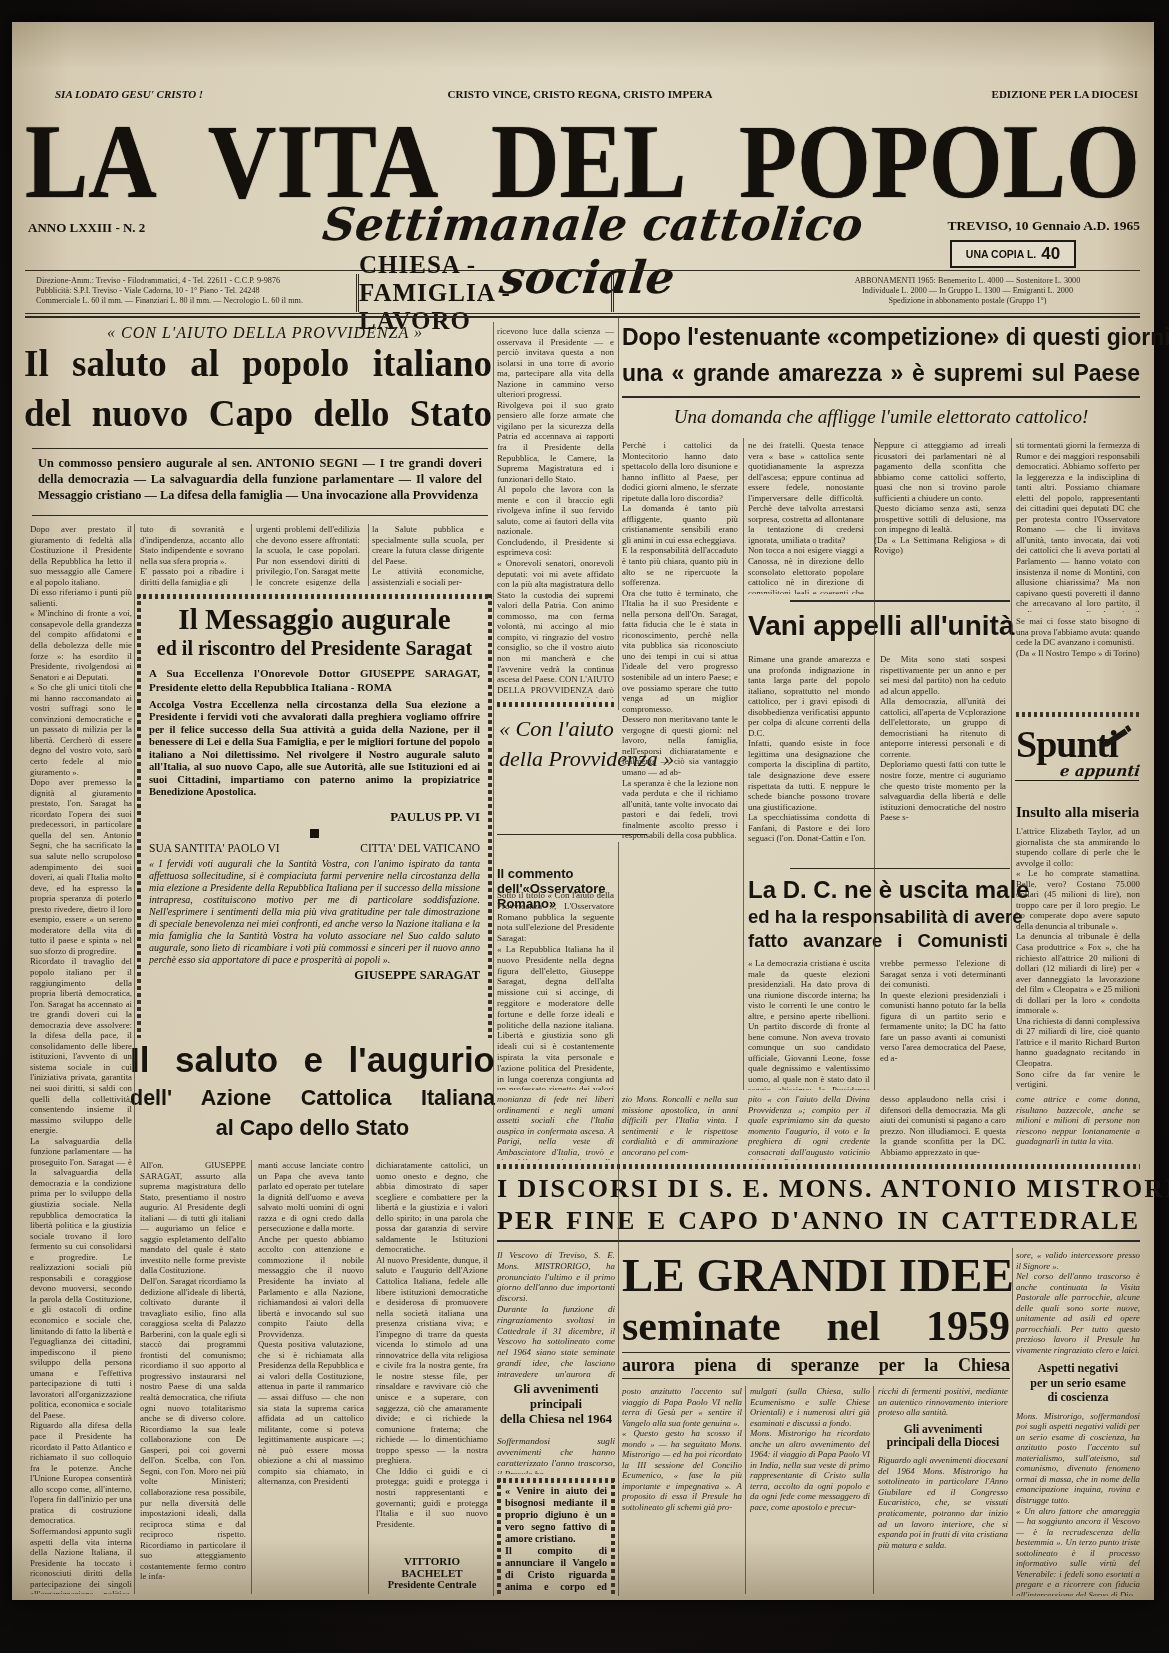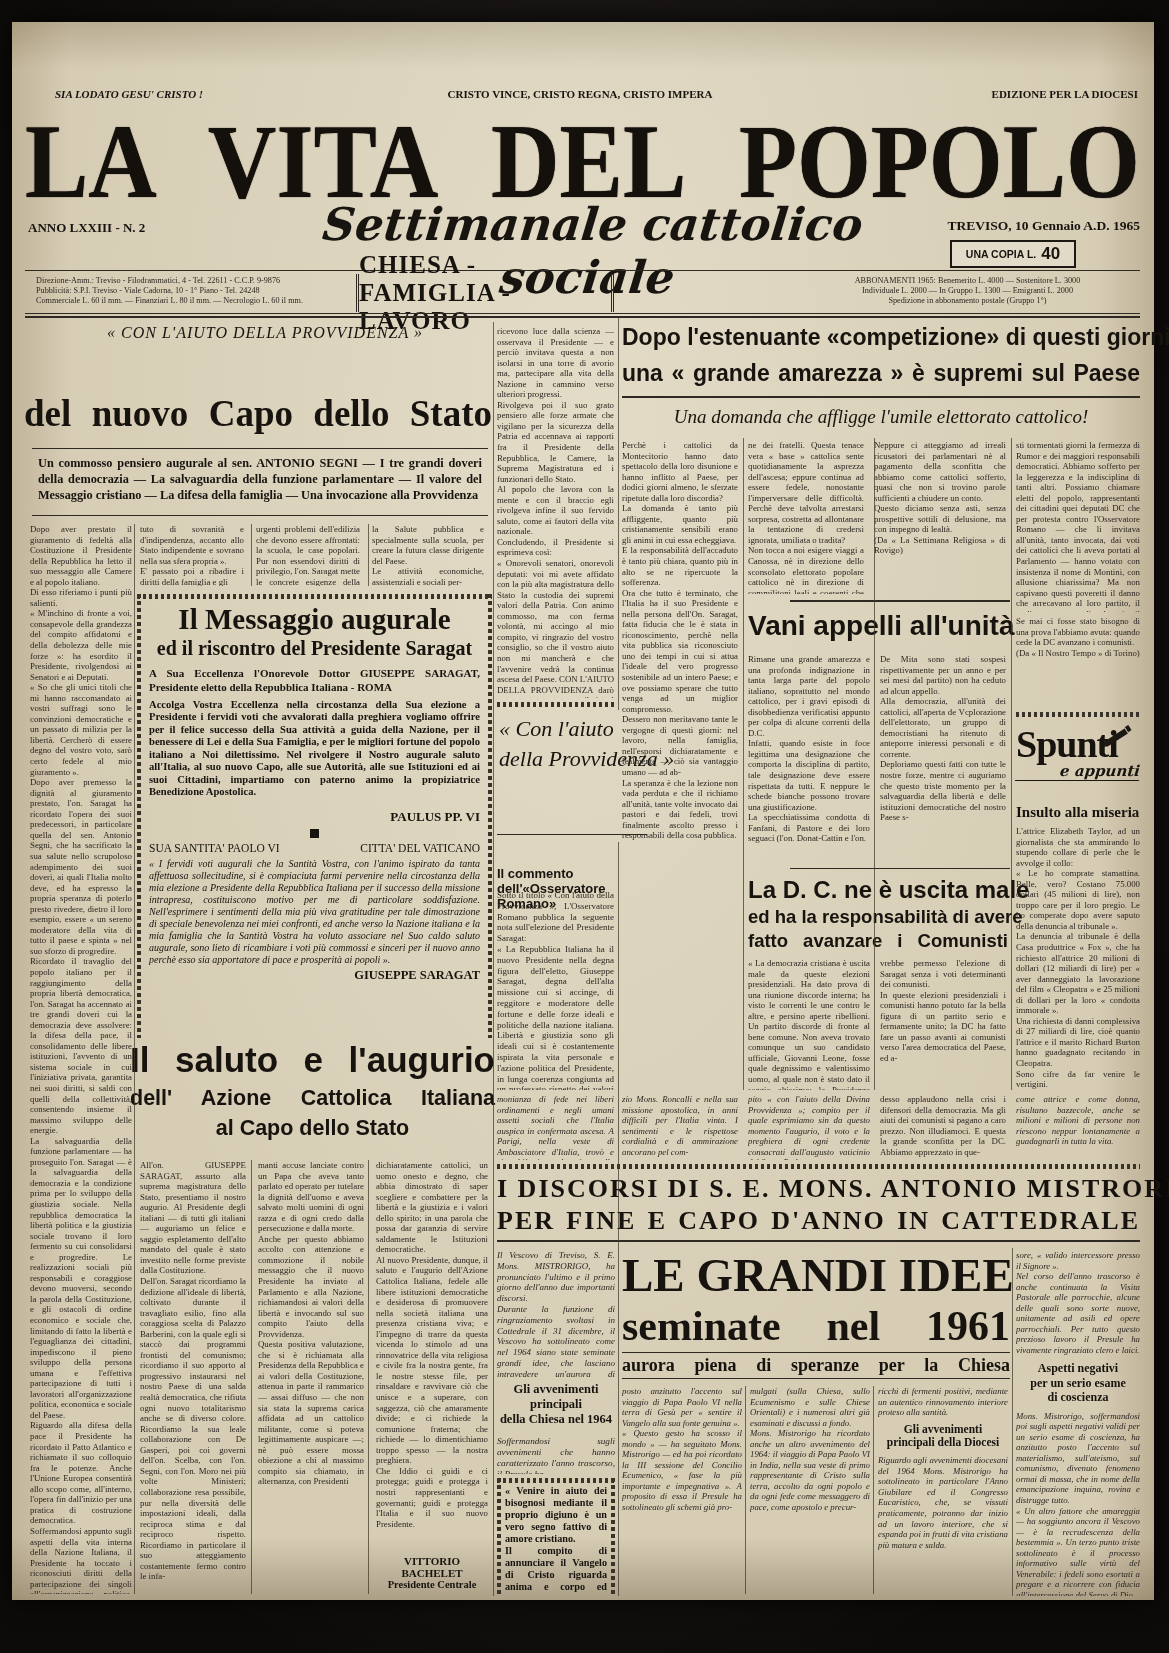--- a/index.html
+++ b/index.html
@@ -69,20 +69,21 @@
   <div class="abs" style="left:356px;top:274px;width:252px;height:38px;border-left:3px double #2e2922;border-right:3px double #2e2922;display:flex;align-items:center;justify-content:center;">
     <span class="ser b ink" style="font-size:25px;letter-spacing:1px;">CHIESA - FAMIGLIA - LAVORO</span>
   </div>
   <div class="abs col ctr" style="left:795px;top:276px;width:345px;height:36px;font-size:8.2px;text-align:center;">ABBONAMENTI 1965: Benemerito L. 4000 — Sostenitore L. 3000
 Individuale L. 2000 — In Gruppo L. 1300 — Emigranti L. 2000
 Spedizione in abbonamento postale (Gruppo 1°)</div>
 
   <div class="abs rule2" style="left:25px;top:313px;width:1115px;"></div>
 
   <div class="abs ser it ink ctr" style="left:55px;top:324px;width:420px;font-size:16px;letter-spacing:1px;">« CON L'AIUTO DELLA PROVVIDENZA »</div>
+  <div class="abs headline-ser stretch" style="left:24px;top:342px;width:468px;font-size:37px;">Il saluto al popolo italiano</div>
   <div class="abs headline-ser stretch" style="left:24px;top:392px;width:468px;font-size:37px;">del nuovo Capo dello Stato</div>
   <div class="abs deck" style="left:32px;top:448px;width:456px;height:66px;">
     <div class="ser b ink" style="padding:7px 6px;font-size:12.3px;line-height:1.3;text-align:justify;">Un commosso pensiero augurale al sen. ANTONIO SEGNI — I tre grandi doveri della democrazia — La salvaguardia della funzione parlamentare — Il valore del Messaggio cristiano — La difesa della famiglia — Una invocazione alla Provvidenza</div>
   </div>
 
   <div class="abs col" style="left:30px;top:524px;width:102px;height:1070px;">Dopo aver prestato il giuramento di fedeltà alla Costituzione il Presidente della Repubblica ha letto il suo messaggio alle Camere e al popolo italiano.
 Di esso riferiamo i punti più salienti.
 « M'inchino di fronte a voi, consapevole della grandezza del compito affidatomi e della debolezza delle mie forze »: ha esordito il Presidente, rivolgendosi ai Senatori e ai Deputati.
 « So che gli unici titoli che mi hanno raccomandato ai vostri suffragi sono le convinzioni democratiche e un passato di milizia per la libertà. Cercherò di essere degno del vostro voto, sarò certo fedele al mio giuramento ».
 Dopo aver premesso la dignità al giuramento prestato, l'on. Saragat ha ricordato l'opera dei suoi predecessori, in particolare quella del sen. Antonio Segni, che ha sacrificato la sua salute nello scrupoloso adempimento dei suoi doveri, ai quali l'Italia molto deve, ed ha espresso la propria speranza di poterlo presto rivedere, dietro il loro esempio, essere « un sereno moderatore della vita di tutto il paese e spinta » nel suo sforzo di progredire.
@@ -224,21 +225,21 @@
   <div class="abs" style="left:497px;top:1478px;width:118px;height:116px;overflow:hidden;">
     <div class="hatch" style="left:0;right:0;top:0;"></div>
     <div class="hatchv" style="left:0;top:0;bottom:0;"></div>
     <div class="hatchv" style="right:0;top:0;bottom:0;"></div>
     <div class="ser b ink" style="margin:7px 8px 0 8px;font-size:10.2px;line-height:1.18;text-align:justify;white-space:pre-line;">« Venire in aiuto dei bisognosi mediante il proprio digiuno è un vero segno fattivo di amore cristiano.
 Il compito di annunciare il Vangelo di Cristo riguarda anima e corpo ed ognuno ha il dovere di dare il proprio contributo ».</div>
 
   </div>
 
   <div class="abs headline-ser stretch" style="left:622px;top:1248px;width:388px;font-size:47px;">LE GRANDI IDEE</div>
-  <div class="abs headline-ser stretch" style="left:622px;top:1302px;width:388px;font-size:42px;">seminate nel 1961</div>
+  <div class="abs headline-ser stretch" style="left:622px;top:1302px;width:388px;font-size:42px;">seminate nel 1959</div>
   <div class="abs" style="left:622px;top:1352px;width:388px;border-top:1px solid #2e2922;border-bottom:1px solid #2e2922;padding:2px 0;">
     <div class="headline-ser stretch" style="font-size:18px;">aurora piena di speranze per la Chiesa</div>
   </div>
   <div class="abs col it" style="left:622px;top:1386px;width:120px;height:208px;">posto anzitutto l'accento sul viaggio di Papa Paolo VI nella terra di Gesù per « sentire il Vangelo alla sua fonte genuina ».
 « Questo gesto ha scosso il mondo » — ha seguitato Mons. Mistrorigo — ed ha poi ricordato la III sessione del Concilio Ecumenico, « fase la più importante e impegnativa ». A proposito di essa il Presule ha sottolineato gli schemi già pro-</div>
   <div class="abs col it" style="left:750px;top:1386px;width:120px;height:208px;">mulgati (sulla Chiesa, sullo Ecumenismo e sulle Chiese Orientali) e i numerosi altri già esaminati e discussi a fondo.
 Mons. Mistrorigo ha ricordato anche un altro avvenimento del 1964: il viaggio di Papa Paolo VI in India, nella sua veste di primo rappresentante di Cristo sulla terra, accolto da ogni popolo e da ogni fede come messaggero di pace, come apostolo e precur-</div>
   <div class="abs" style="left:878px;top:1386px;width:130px;height:208px;overflow:hidden;">
     <div class="col it" style="width:130px;">ricchi di fermenti positivi, mediante un autentico rinnovamento interiore proteso alla santità.</div>
     <div class="ser b ink ctr" style="font-size:11.5px;line-height:1.2;margin:5px 0;white-space:pre-line;">Gli avvenimenti

